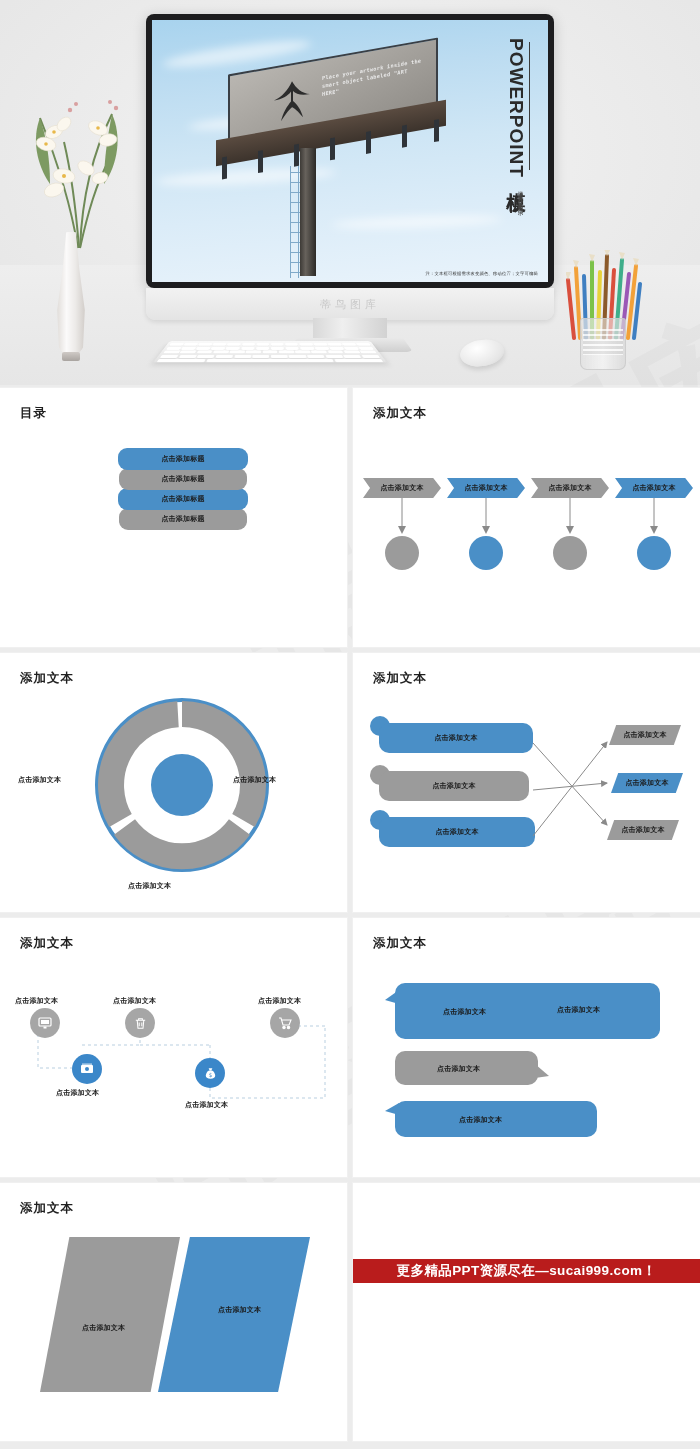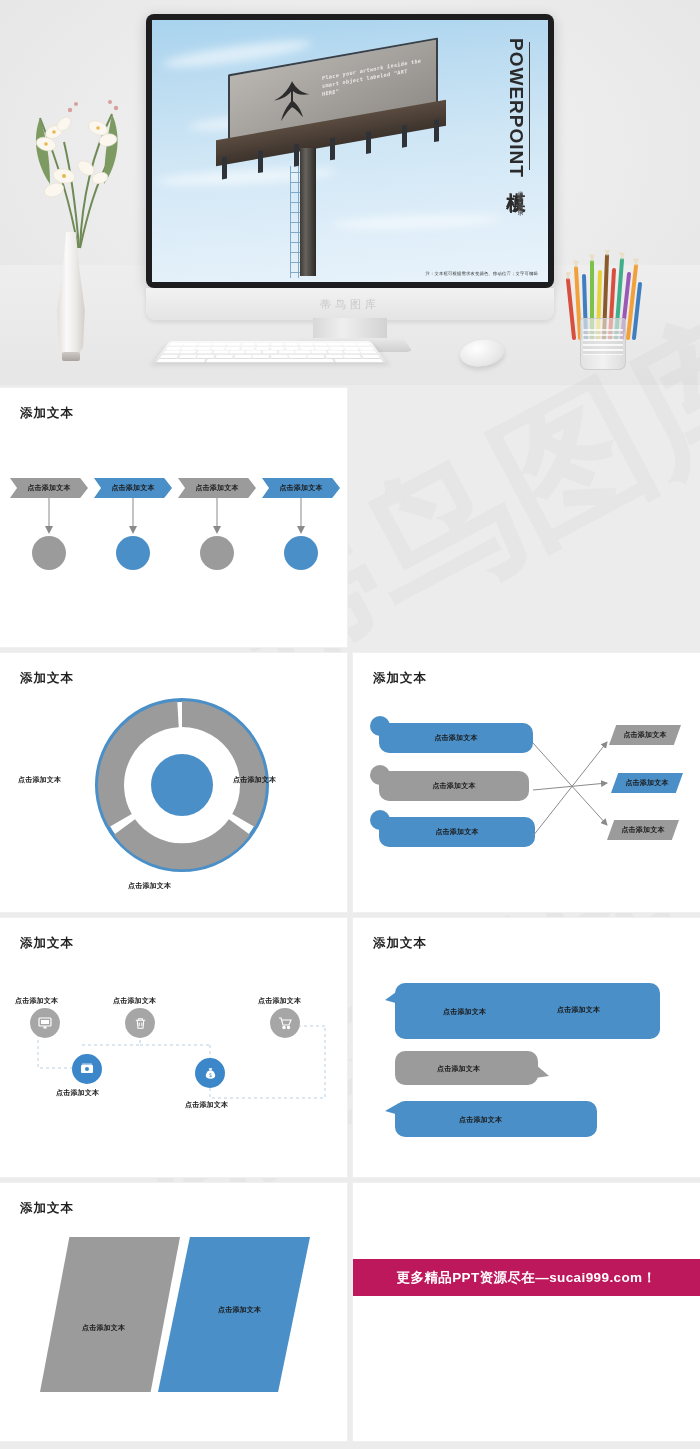--- a/index.html
+++ b/index.html
@@ -163,21 +163,21 @@
 
   
   .bub { position: absolute; border-radius: 10px; }
 
   
   .par-big { position: absolute; }
 
   
   .ban { position: absolute; left: 0; width: 347px; display: flex; align-items: center;
          justify-content: center; }
-  .ban-teal { top: 76px; height: 37px; background: #be185d; text-align: right; }
+  .ban-teal { top: 76px; height: 24px; background: #b91c1c; text-align: right; }
   .ban-green { top: 111px; height: 34px; background: #8cc63f; }
   .ban-teal span { color: #fff; font-size: 13.5px; font-weight: bold; letter-spacing: .4px; }
   .ban-green span { color: #fff; font-size: 13.5px; font-weight: bold; letter-spacing: .3px; }
 
   
   .wm { position: absolute; pointer-events: none; color: rgba(120,120,120,.055);
         font-size: 150px; font-weight: bold; white-space: nowrap; }
   .wm1 { left: 208px; top: 398px; transform: rotate(-28deg); }
   .wm2 { left: 120px; top: 940px; transform: rotate(-28deg); }
 </style>
@@ -379,20 +379,37 @@
     <div class="cup"></div>
   </div>
 
   <div class="wm wm1">蒂鸟图库</div>
   <div class="wm wm2">蒂鸟图库</div>
 
   <div class="grid">
 
     <div class="row">
 
+      <div class="slide">
+        <div class="s-title">目录</div>
+        <div class="bars">
+          <div class="bar blue b1">
+            <span class="lbl">点击添加标题</span>
+          </div>
+          <div class="bar gray b2">
+            <span class="lbl">点击添加标题</span>
+          </div>
+          <div class="bar blue b3">
+            <span class="lbl">点击添加标题</span>
+          </div>
+          <div class="bar gray b4">
+            <span class="lbl">点击添加标题</span>
+          </div>
+        </div>
+      </div>
 
       <div class="slide">
         <div class="s-title">添加文本</div>
         <div class="chev-row">
           <div class="chev gray">
             <span class="lbl">点击添加文本</span>
             </div>
           <div class="chev blue">
             <span class="lbl">点击添加文本</span>
             </div>

